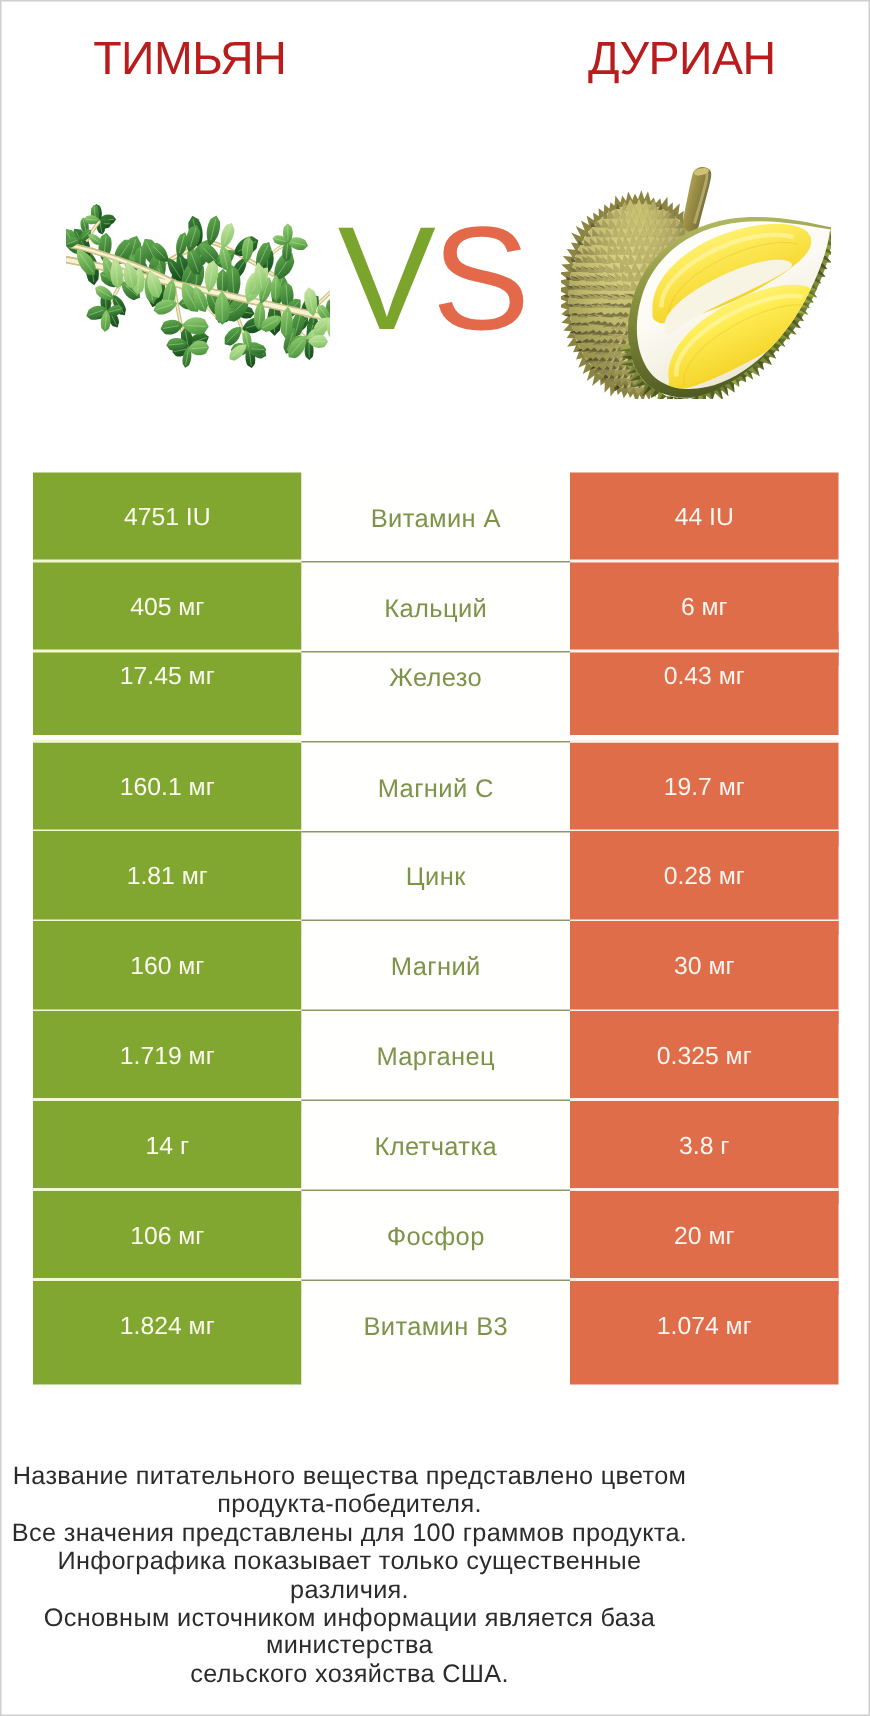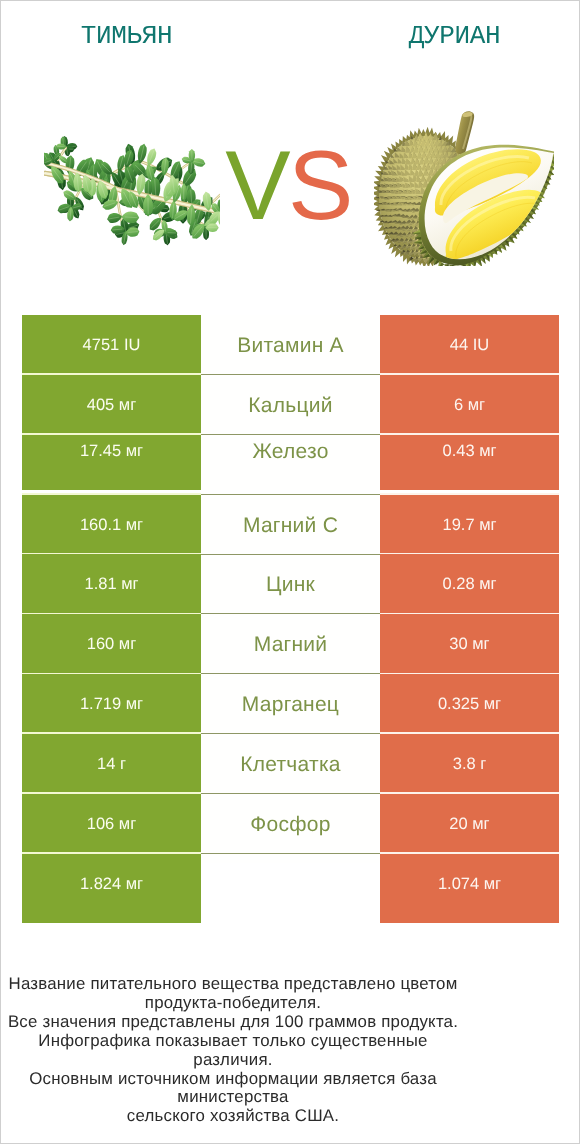--- a/index.html
+++ b/index.html
@@ -1,30 +1,30 @@
 <!DOCTYPE html>
 <html><head>
 <meta charset="utf-8">
 <style>
   html,body{margin:0;padding:0;background:#fff;}
   body{width:580px;height:1144px;font-family:"Liberation Sans",sans-serif;-webkit-font-smoothing:antialiased;text-rendering:geometricPrecision;}
   .page{position:relative;width:580px;height:1144px;background:#fff;overflow:hidden;box-sizing:border-box;border:1px solid #cfcfcf;}
-  .title{position:absolute;top:20px;font-size:26px;font-weight:400;color:#0f766e;letter-spacing:-0.35px;white-space:nowrap;font-family:Liberation Mono, monospace;}
+  .title{position:absolute;top:20px;font-size:31px;font-weight:400;color:#b91c1c;letter-spacing:-0.35px;white-space:nowrap;}
   .t-left{left:0;width:251px;text-align:center;}
   .t-right{left:331px;width:245px;text-align:center;}
   .vs{position:absolute;left:-3px;top:134.5px;width:580px;text-align:center;font-size:98px;line-height:98px;font-weight:400;letter-spacing:-2.5px;}
   .vs .v{color:#7aa42c;}
   .vs .s{color:#e4694a;}
   .art{position:absolute;}
   .table{position:absolute;left:21px;top:314px;width:537px;height:599px;}
   .row{position:absolute;left:0;width:537px;height:58.4px;}
   .cell{position:absolute;top:0;height:69px;display:flex;align-items:center;justify-content:center;
         font-size:16.5px;font-weight:400;letter-spacing:0px;white-space:nowrap;padding-bottom:8px;box-sizing:border-box;}
   .c-left{left:0;width:179px;background:#81a730;color:#fbfdf0;}
-  .c-mid{left:179px;width:179px;background:#fffffe;color:#7d9348;letter-spacing:0.25px;font-weight:400;font-size:21px;padding-bottom:7px;}
+  .c-mid{left:179px;width:179px;background:#fffffe;color:#7d9348;letter-spacing:0.25px;font-weight:400;font-size:17px;padding-bottom:7px;}
   .c-right{left:358px;width:179px;background:#e06d4a;color:#fdf5f0;}
   .sep{position:absolute;left:179px;width:179px;height:1.1px;background:#8e9765;}
   .sepL{position:absolute;left:0;width:179px;height:1.5px;background:#f3f8d2;}
   .sepR{position:absolute;left:358px;width:179px;height:1.5px;background:#fdf3ea;}
   .footer{position:absolute;left:0;width:464px;text-align:center;font-size:16.85px;color:#2b2b2b;line-height:18.9px;letter-spacing:0.22px;font-weight:400;}
 </style>
 </head>
 <body>
 
 <div class="page">
@@ -1667,20 +1667,21 @@
         <div class="cell c-mid">Клетчатка</div>
         <div class="cell c-right">3.8 г</div>
       </div>
       <div class="row" style="top: 478.8px;">
         <div class="cell c-left">106 мг</div>
         <div class="cell c-mid">Фосфор</div>
         <div class="cell c-right">20 мг</div>
       </div>
       <div class="row" style="top: 538.65px;">
         <div class="cell c-left">1.824 мг</div>
+        <div class="cell c-mid">Витамин B3</div>
         <div class="cell c-right">1.074 мг</div>
       </div>
       <div class="sepL" style="top: 58.35px;"></div>
       <div class="sep" style="top: 58.95px;"></div>
       <div class="sepR" style="top: 58.35px;"></div>
       <div class="sepL" style="top: 118.2px;"></div>
       <div class="sep" style="top: 118.8px;"></div>
       <div class="sepR" style="top: 118.2px;"></div>
       <div class="sepL" style="top: 178.05px;"></div>
       <div class="sep" style="top: 178.65px;"></div>

